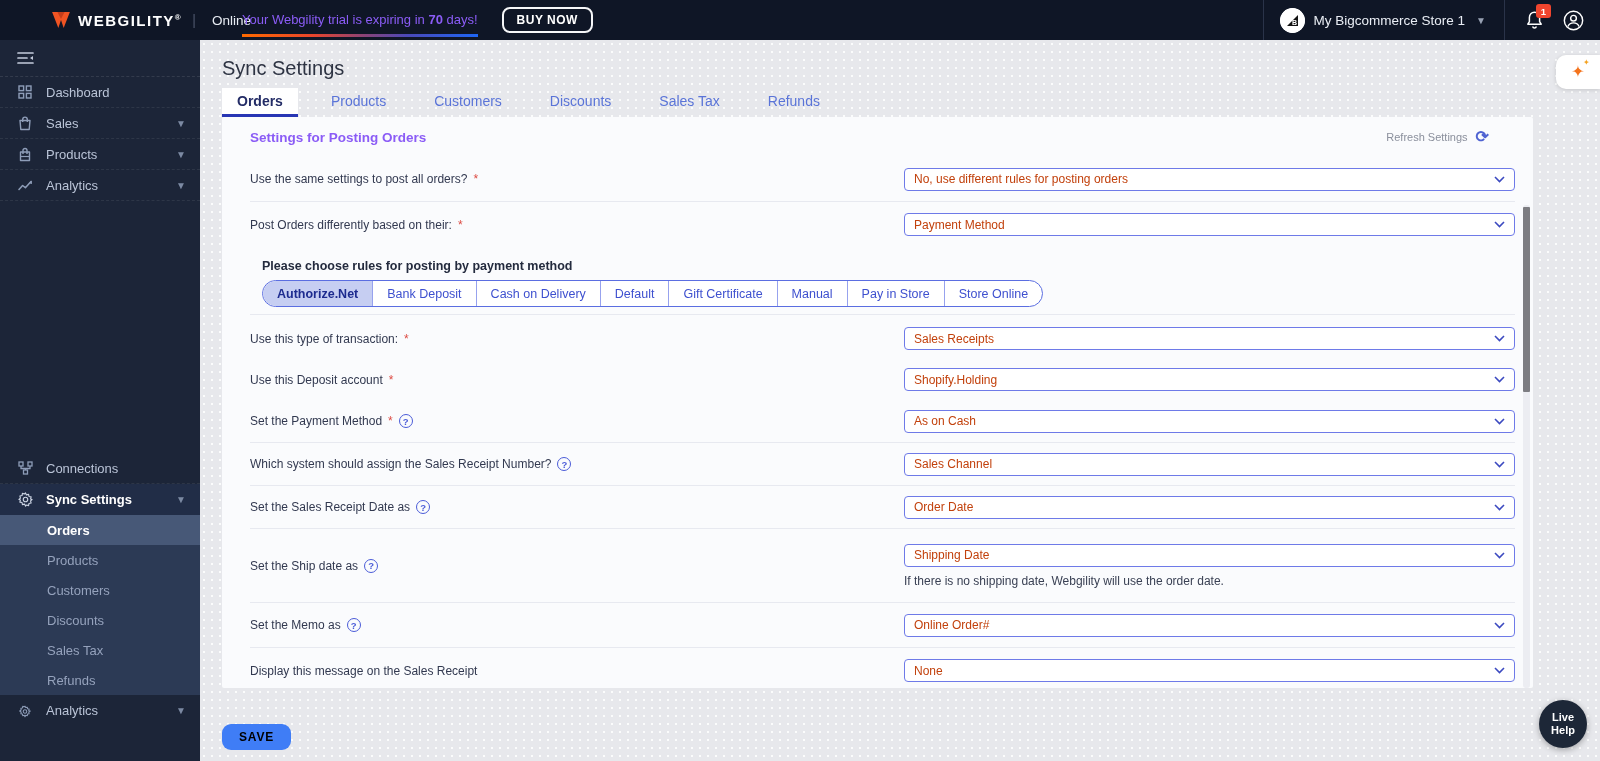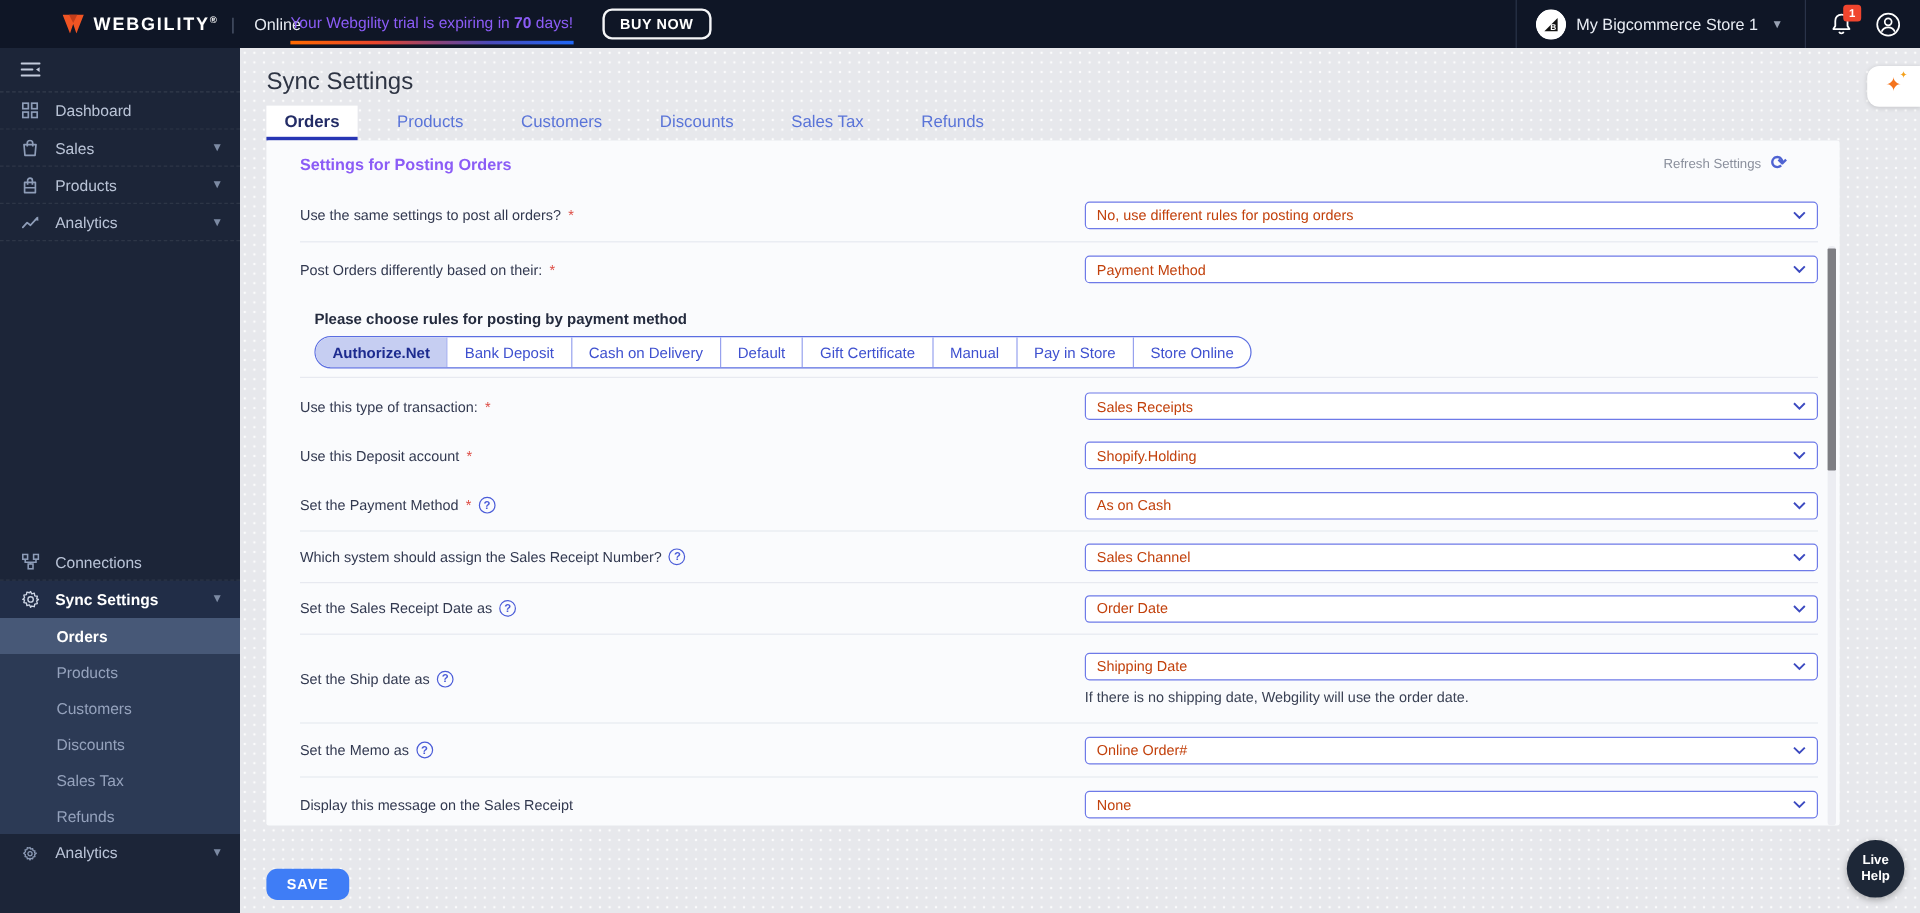--- a/index.html
+++ b/index.html
@@ -82,21 +82,21 @@
   .pm-tab:last-child { border-right:none; }
   .pm-tab.active { background:#c6cef2; color:#1d2b8f; font-weight:bold; border-radius:13px 0 0 13px; }
 
   .ship-row { height:74px; display:flex; align-items:center; }
   .ship-right { width:611px; flex:none; display:flex; flex-direction:column; gap:7px; }
   .helper { font-size:12px; color:#3a4154; }
 
   .sbar-track { position:absolute; right:3px; top:88px; width:7px; height:483px; background:#ecedf2; border-radius:3px; }
   .sbar-thumb { position:absolute; right:3px; top:90px; width:7px; height:185px; background:#7d7d82; border-radius:1px; cursor:grab; }
 
-  .save-btn { position:absolute; left:22px; top:684px; background:#3f7df6; color:#ffffff; border:none; border-radius:9px; font-weight:bold; font-size:12px; letter-spacing:.8px; padding:6px 17px; cursor:pointer; font-family:inherit; }
+  .save-btn { position:absolute; left:22px; top:684px; background:#3f7df6; color:#000000; border:none; border-radius:9px; font-weight:bold; font-size:12px; letter-spacing:.8px; padding:6px 17px; cursor:pointer; font-family:inherit; }
   .live-help { position:absolute; right:13px; bottom:13px; width:48px; height:48px; border-radius:50%; background:#1d2737; color:#fff; display:flex; flex-direction:column; align-items:center; justify-content:center; font-size:11px; font-weight:bold; line-height:1.15; cursor:pointer; box-shadow:0 2px 6px rgba(0,0,0,.3); }
 
   svg { display:block; }
 </style>
 </head>
 <body>
 
 <div class="topbar">
   <div class="brand">
     <svg class="wlogo" viewBox="0 0 20 18">

